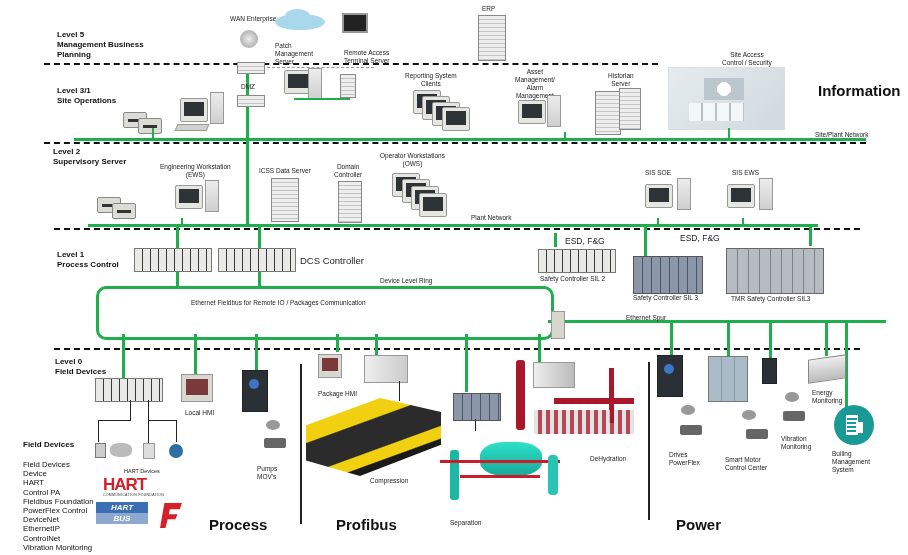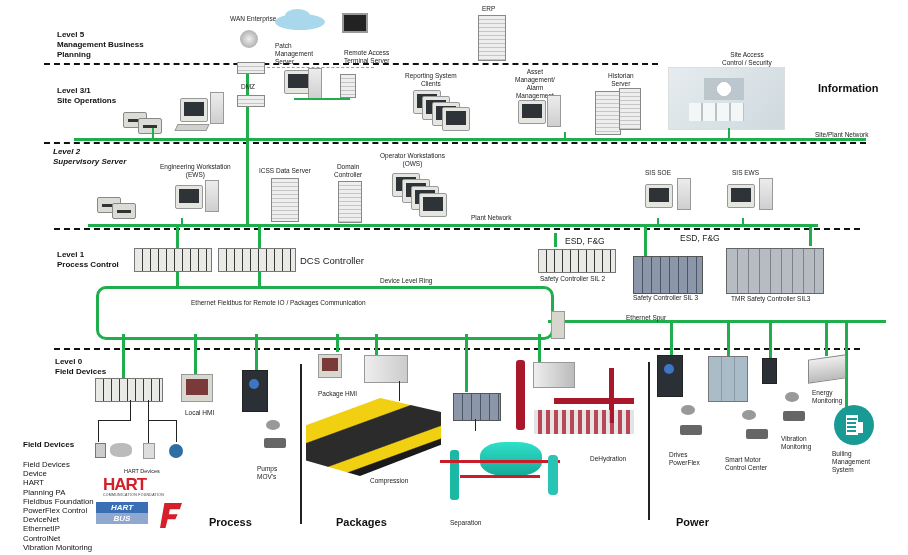--- a/index.html
+++ b/index.html
@@ -1,21 +1,21 @@
 <!DOCTYPE html>
 <html><head>
 <meta charset="utf-8">
 <style>
   html,body{margin:0;padding:0;background:#fff;}
   body{width:908px;height:555px;position:relative;overflow:hidden;font-family:"Liberation Sans",sans-serif;color:#111;}
   .abs{position:absolute;}
   .lvl{position:absolute;font-size:8px;font-weight:bold;line-height:10px;color:#111;}
   .lbl{position:absolute;font-size:6.5px;line-height:8px;color:#222;text-align:center;white-space:nowrap;}
   .lbl.l{text-align:left;}
-  .big{position:absolute;font-size:11px;font-weight:bold;color:#111;}
+  .big{position:absolute;font-size:15px;font-weight:bold;color:#111;}
   .mid{position:absolute;font-size:8.5px;color:#222;white-space:nowrap;}
   .dash{position:absolute;height:0;border-top:2px dashed #111;}
   .g{position:absolute;background:#1fae4b;}
   .blk{position:absolute;background:#222;}
   .monitor{position:absolute;width:26px;height:22px;background:#e6e6e0;border:1px solid #999;border-radius:2px;}
   .monitor::after{content:"";position:absolute;left:3px;top:3px;width:20px;height:14px;background:#2e3338;}
   .tower{position:absolute;width:12px;height:30px;background:linear-gradient(#ececec,#cfcfcf);border:1px solid #999;}
   .kbd{position:absolute;width:30px;height:5px;background:#d0d0cc;border:1px solid #999;transform:skewX(-25deg);}
   .printer{position:absolute;width:22px;height:14px;background:#dcdcd6;border:1px solid #888;border-radius:2px;}
   .printer::after{content:"";position:absolute;left:4px;top:6px;width:14px;height:3px;background:#333;}
@@ -34,21 +34,21 @@
 
 <div class="lvl" style="left:57px;top:30px;">
   <div>Level 5</div>
     <div>Management Business</div>
     <div>Planning</div>
 </div>
 <div class="lvl" style="left:57px;top:86px;">
   <div>Level 3/1</div>
     <div>Site Operations</div>
 </div>
-<div class="lvl" style="left:53px;top:147px;font-style:italic;">
+<div class="lvl" style="left:53px;top:147px;">
   <div>Level 2</div>
     <div>Supervisory Server</div>
 </div>
 <div class="lvl" style="left:57px;top:250px;">
   <div>Level 1</div>
     <div>Process Control</div>
 </div>
 <div class="lvl" style="left:55px;top:357px;">
   <div>Level 0</div>
     <div>Field Devices</div>
@@ -245,38 +245,38 @@
   <div>Pumps</div>
     <div>MOV's</div>
 </div>
 <div class="big" style="left:209px;top:516px;">Process</div>
 
 <div class="abs" style="left:23px;top:440px;font-size:8px;font-weight:bold;">Field Devices</div>
 <div class="abs" style="left:23px;top:460px;font-size:7.8px;line-height:9.2px;">
   <div>Field Devices</div>
   <div>Device</div>
   <div>HART</div>
-  <div>Planning PA</div>
+  <div>Control PA</div>
   <div>Fieldbus Foundation</div>
   <div>PowerFlex Control</div>
   <div>DeviceNet</div>
   <div>EthernetIP</div>
   <div>ControlNet</div>
   <div>Vibration Monitoring</div>
 </div>
 
 <div class="abs" style="left:318px;top:354px;width:22px;height:22px;background:#d8d8d0;border:1px solid #999;">
     <div class="abs" style="left:3px;top:3px;width:16px;height:13px;background:#7a3a3a;"></div>
   </div>
 <div class="lbl" style="left:318px;top:390px;">Package HMI</div>
 <div class="abs" style="left:364px;top:355px;width:42px;height:26px;background:linear-gradient(90deg,#eee,#ccc);border:1px solid #999;"></div>
 <div class="blk" style="left:399px;top:381px;width:1px;height:20px;"></div>
 <div class="eq" style="left:306px;top:398px;width:135px;height:78px;background:linear-gradient(160deg,#f0d010 0 35%,#2b2b2b 36% 60%,#f0d010 61% 70%,#1a1a1a 71%);clip-path:polygon(0 35%,55% 0,100% 18%,100% 60%,40% 100%,0 80%);"></div>
 <div class="lbl" style="left:370px;top:477px;">Compression</div>
-<div class="big" style="left:336px;top:516px;">Packages</div>
+<div class="big" style="left:336px;top:516px;">Profibus</div>
 <div class="rackb" style="left:453px;top:393px;width:46px;height:26px;"></div>
 <div class="blk" style="left:475px;top:419px;width:1px;height:12px;"></div>
 <div class="eq" style="left:440px;top:430px;width:120px;height:75px;">
   <div class="abs" style="left:40px;top:12px;width:62px;height:34px;border-radius:40%;background:linear-gradient(#2fe0c8,#16a898);"></div>
   <div class="abs" style="left:10px;top:20px;width:9px;height:50px;background:#1bb8a4;border-radius:3px;"></div>
   <div class="abs" style="left:0;top:30px;width:120px;height:3px;background:#c81e2a;"></div>
   <div class="abs" style="left:20px;top:45px;width:80px;height:3px;background:#c81e2a;"></div>
   <div class="abs" style="left:108px;top:25px;width:10px;height:40px;background:#28c4b4;border-radius:4px;"></div>
 </div>
 <div class="lbl" style="left:450px;top:519px;">Separation</div>

